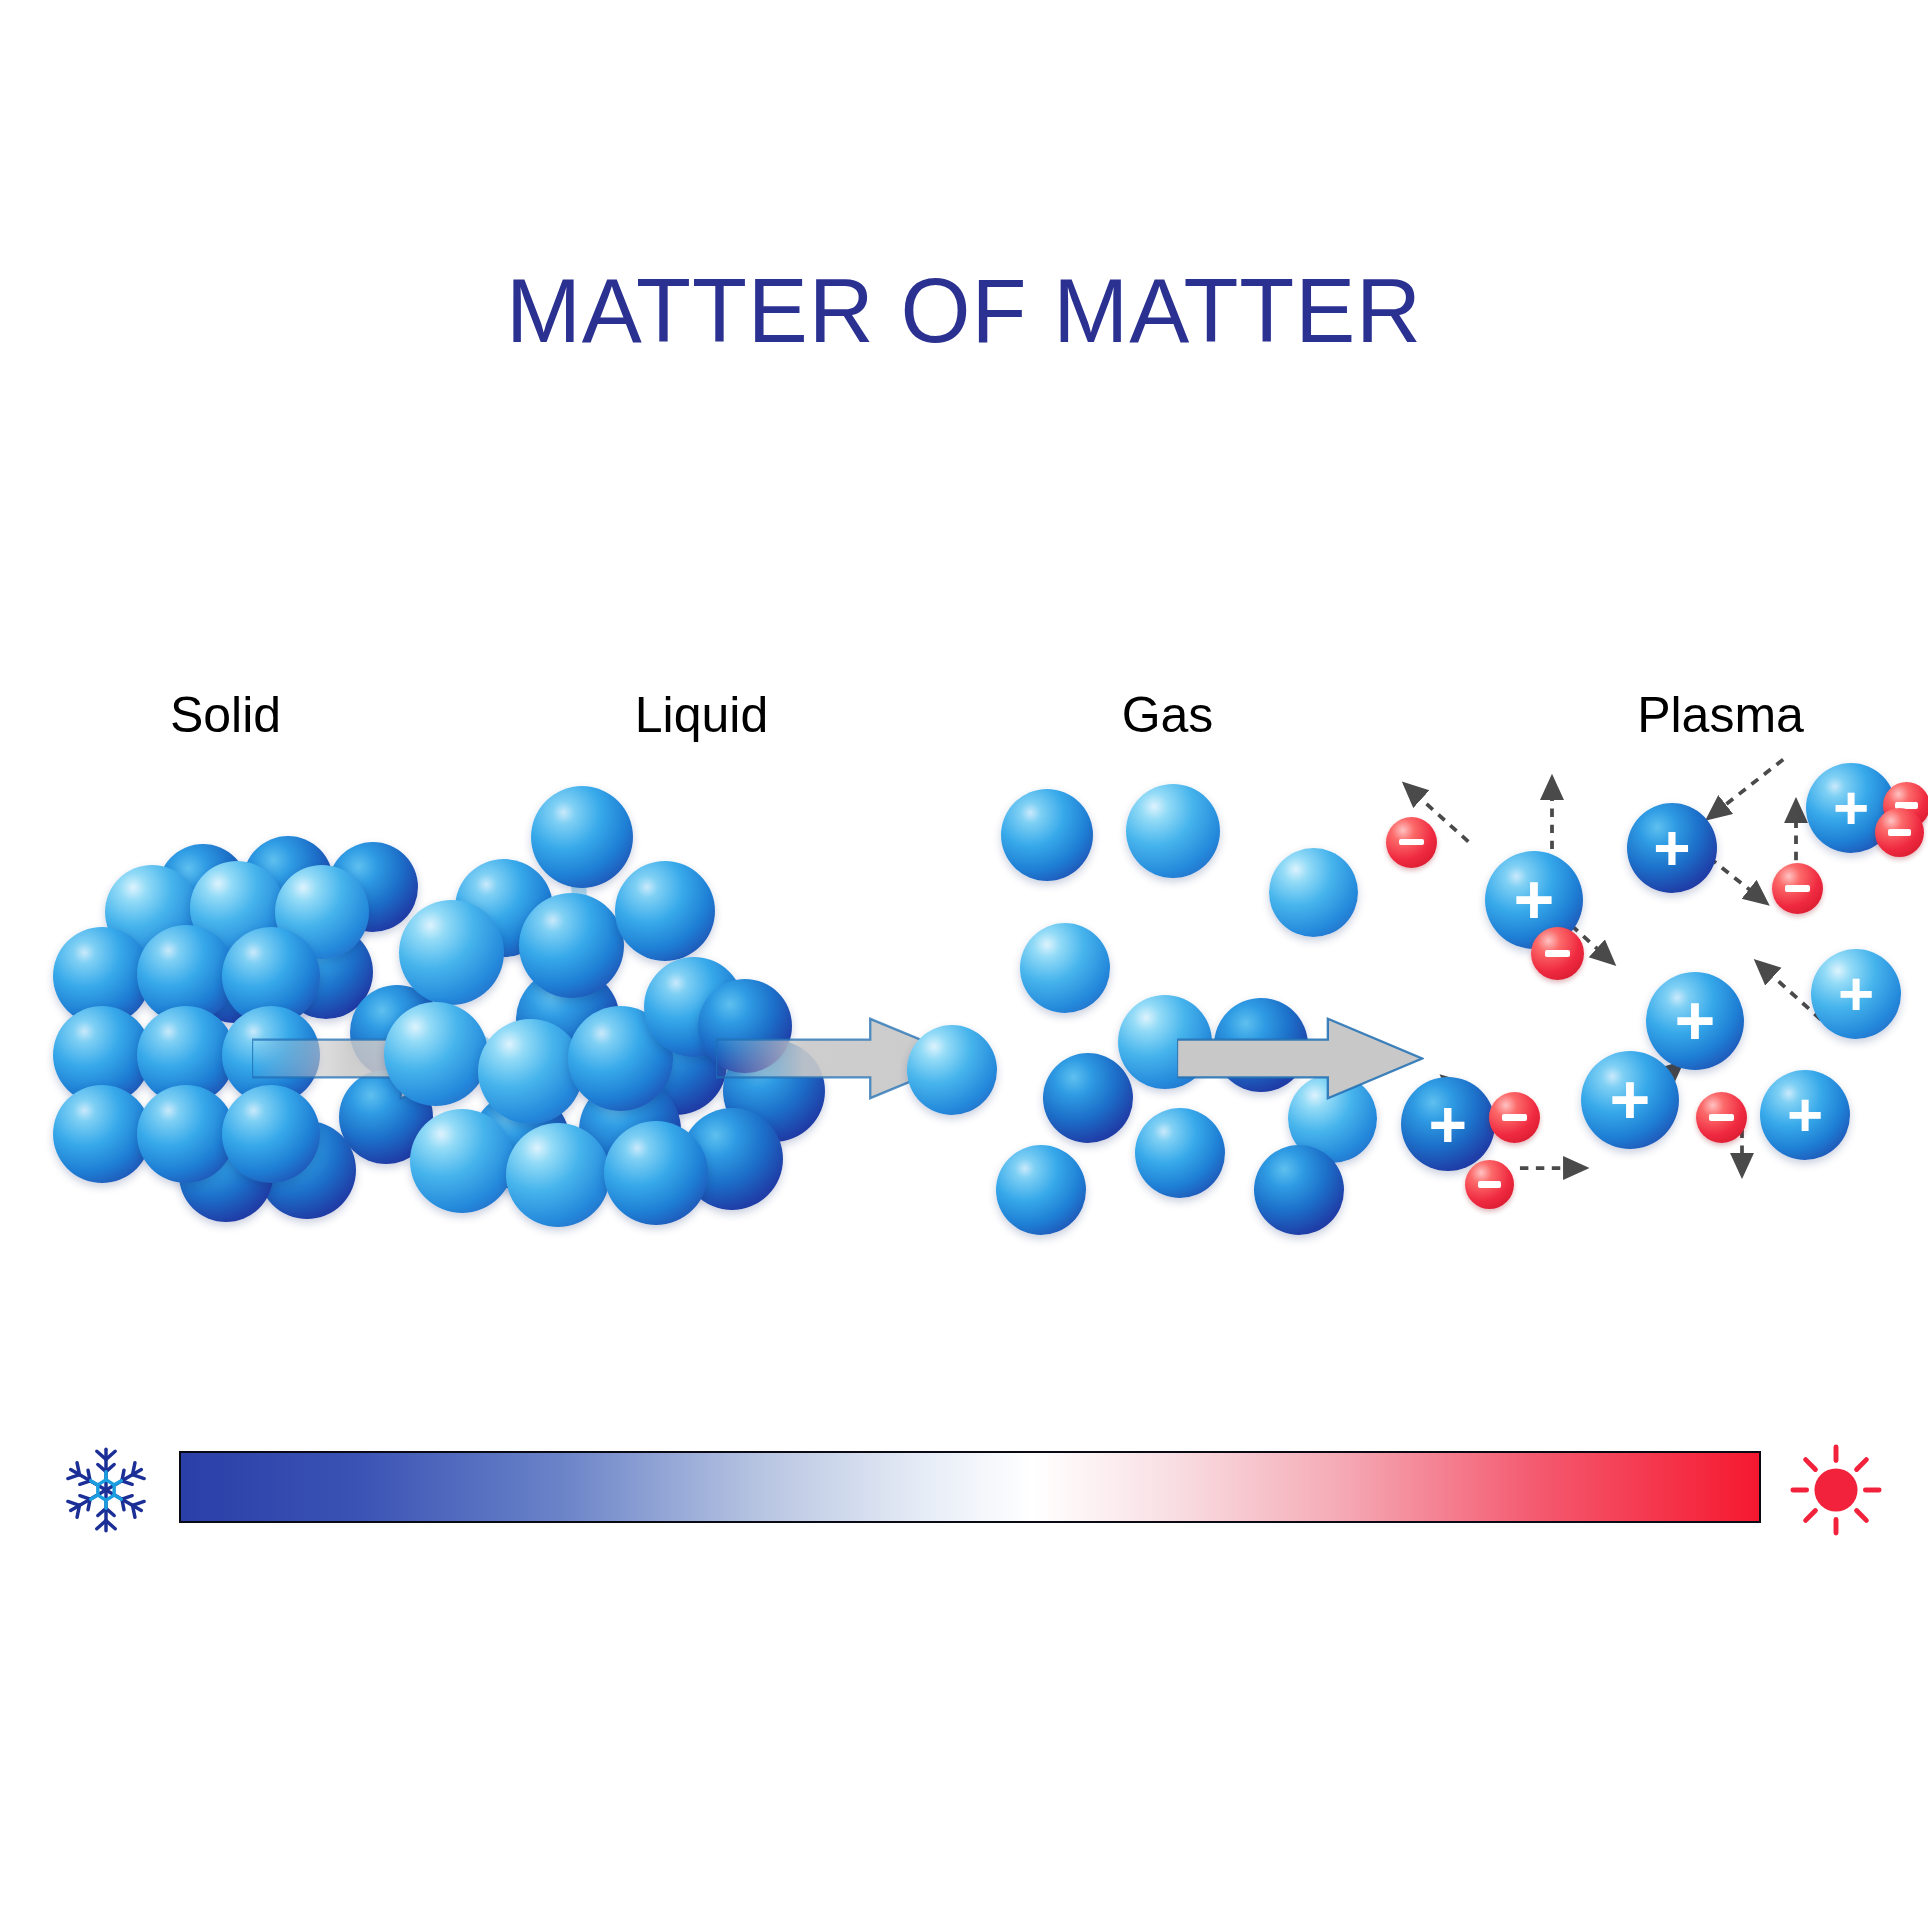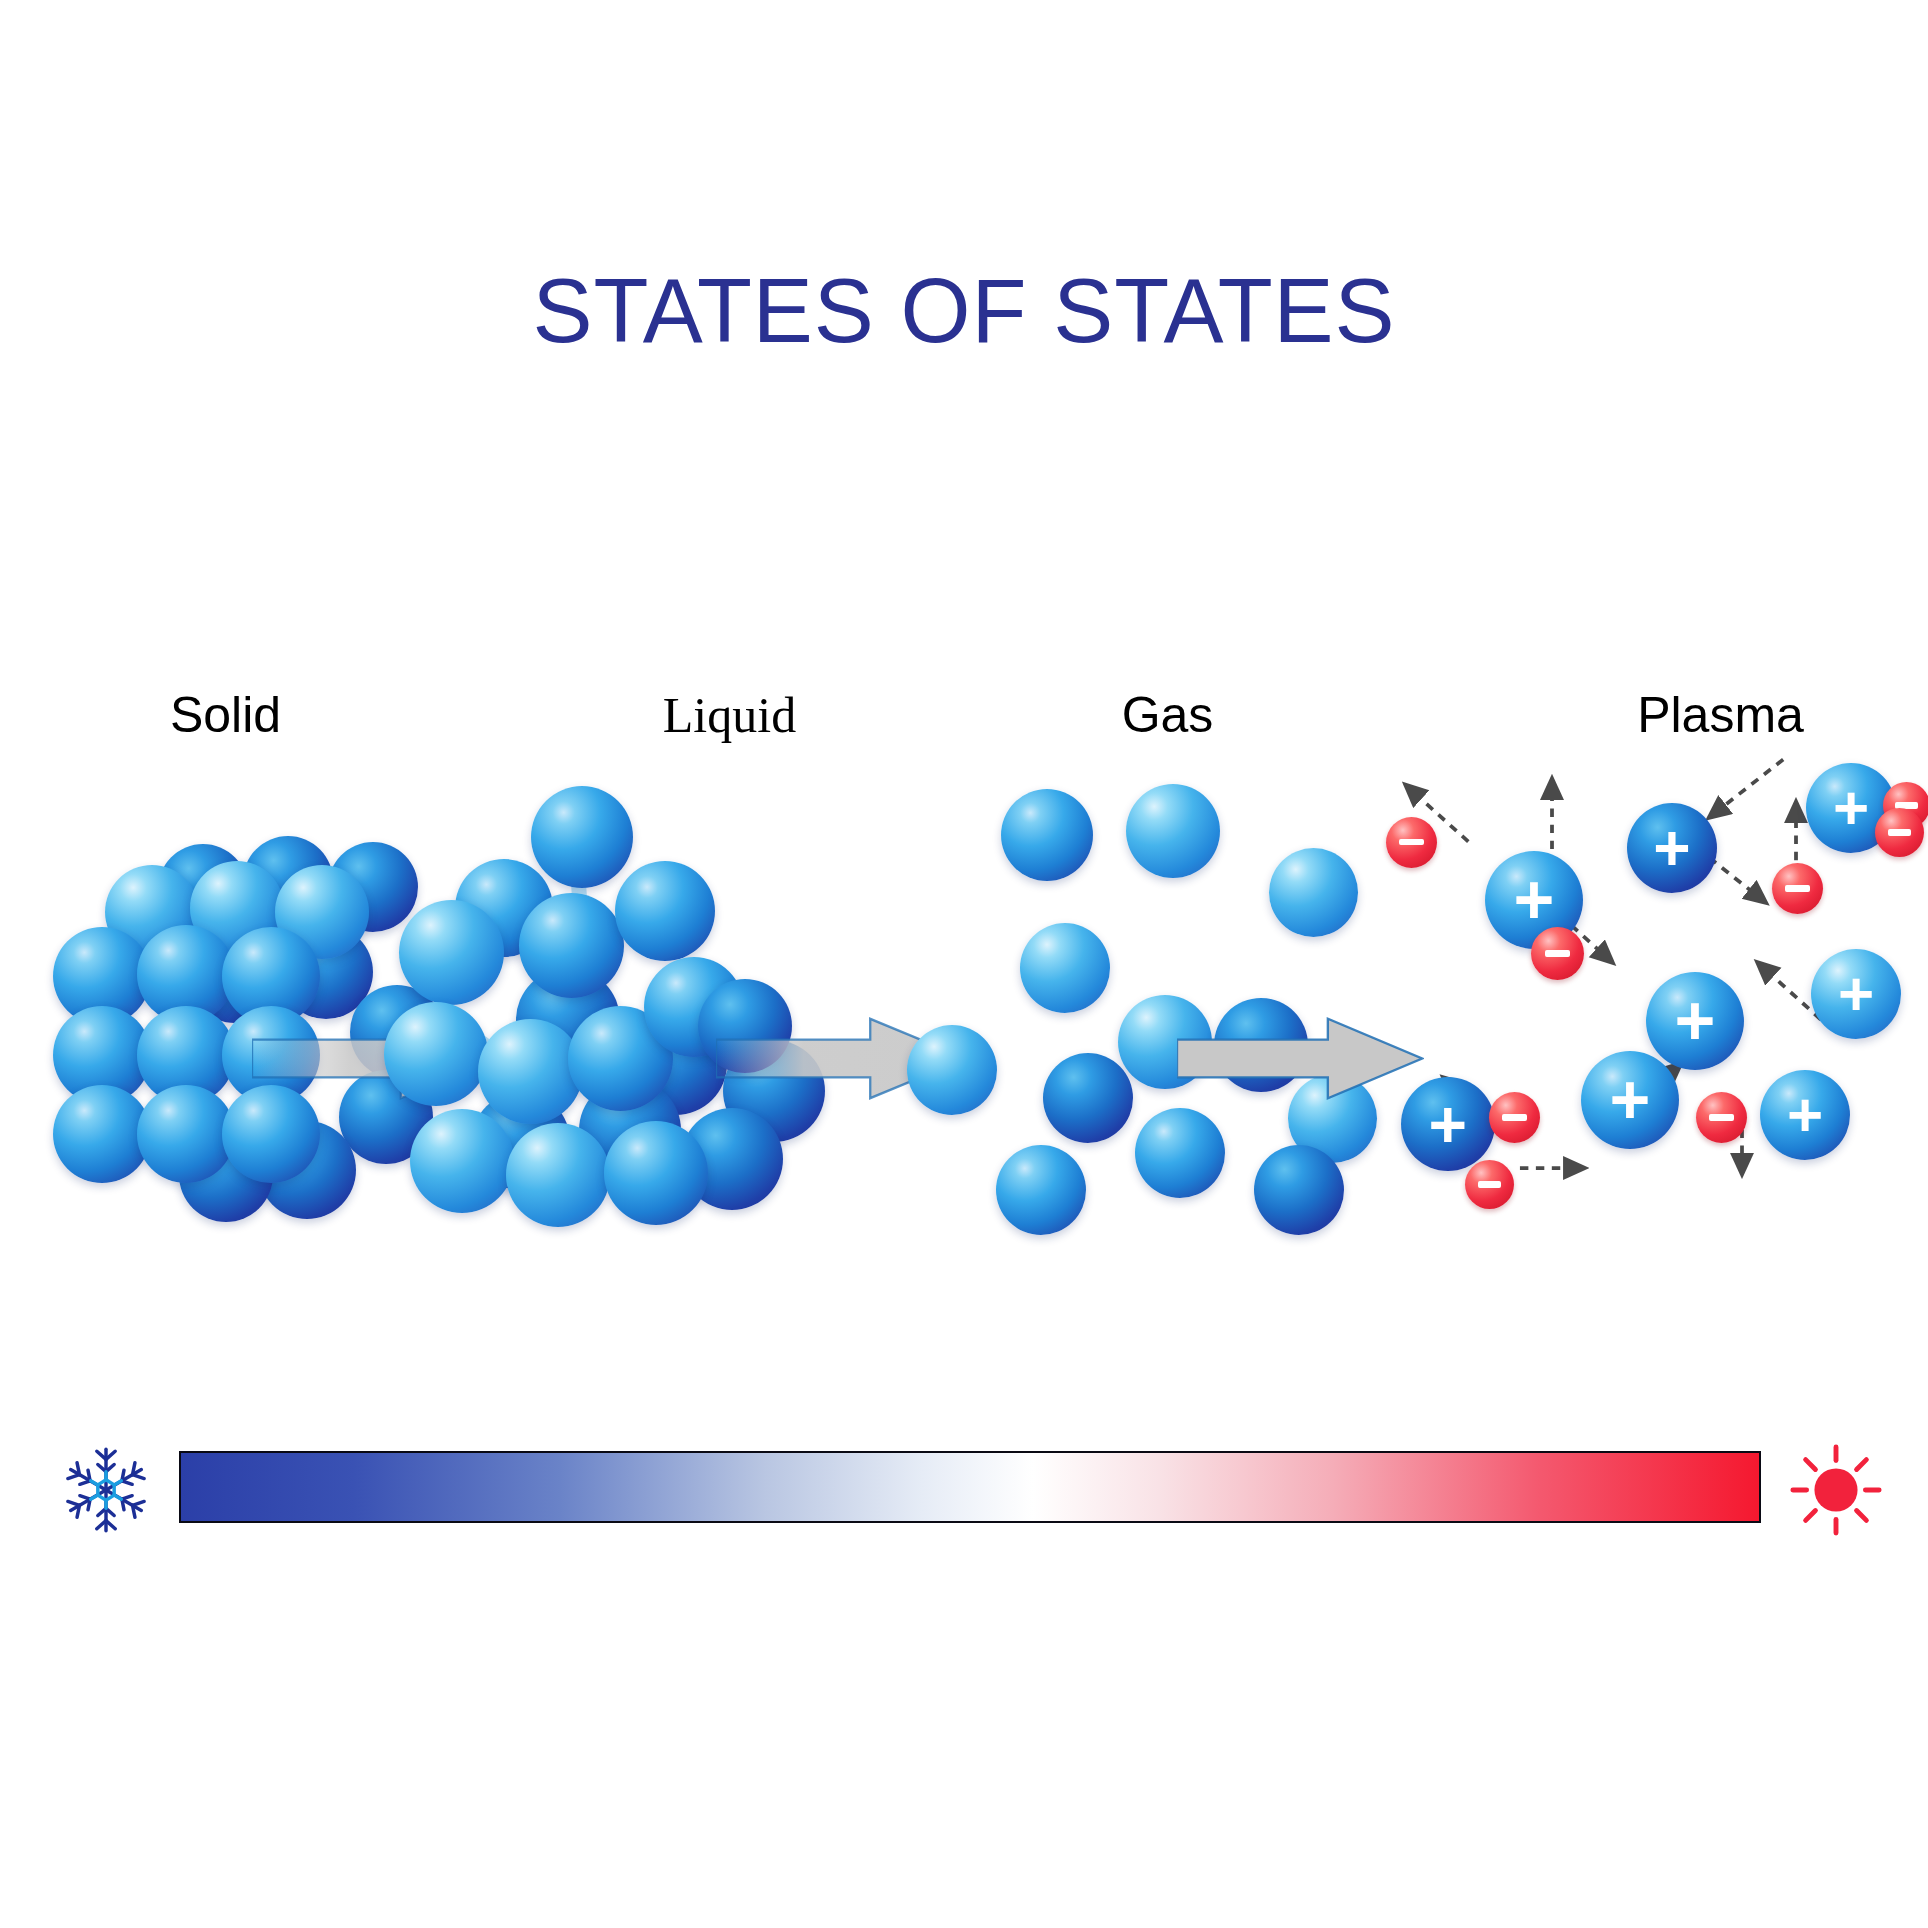--- a/index.html
+++ b/index.html
@@ -14,21 +14,21 @@
     text-align:center;font-size:90px;letter-spacing:0.9px;
     color:#2a3191;font-weight:400;line-height:1;
   }
 
   
   .state-label{
     position:absolute;top:690px;font-size:50px;color:#000000;
     text-align:center;font-weight:400;line-height:1;white-space:nowrap;
   }
   .state-label.solid {left:56px;  width:339px;}
-  .state-label.liquid{left:560px; width:339px;font-family:Liberation Serif, serif;}
+  .state-label.liquid{left:532px; width:339px;}
   .state-label.gas   {left:998px;width:339px;}
   .state-label.plasma{left:1532px;width:377px;}
 
   
   .panel{position:absolute;top:810px;height:452px;}
   .panel.solid {left:47px;  width:395px;}
   .panel.liquid{left:523px; width:395px;}
   .panel.gas   {left:960px;width:424px;}
   .panel.plasma{left:1412px;width:499px;}
 
@@ -88,21 +88,21 @@
   .temp-caption{
     position:absolute;left:0;top:1565px;width:1928px;text-align:center;
     font-size:47px;color:#000000;line-height:1;letter-spacing:0.5px;
   }
 </style>
 </head>
 <body>
 
 <div id="stage">
 
-  <div class="title">STATES OF STATES</div>
+  <div class="title">MATTER OF MATTER</div>
 
   <div class="state-label solid">Solid</div>
   <div class="state-label liquid">Liquid</div>
   <div class="state-label gas">Gas</div>
   <div class="state-label plasma">Plasma</div>
 
   <div class="panel solid">
 
     <div class="bond" style="left:83px;  top:100px; width:17px;height:19px;"></div>
     <div class="bond" style="left:168px; top:100px; width:17px;height:19px;"></div>

